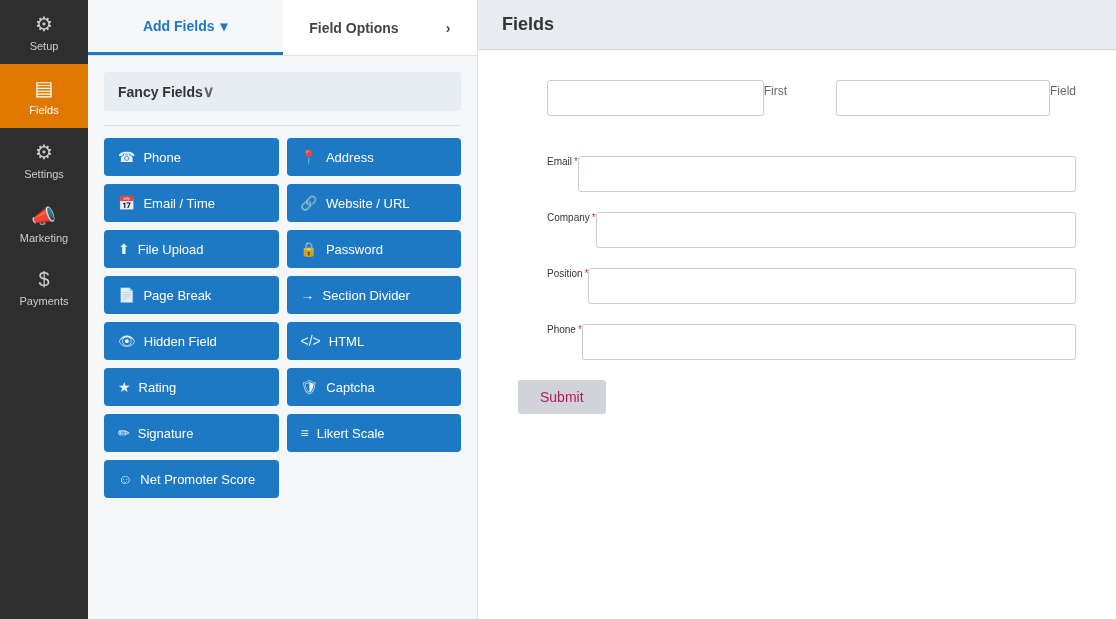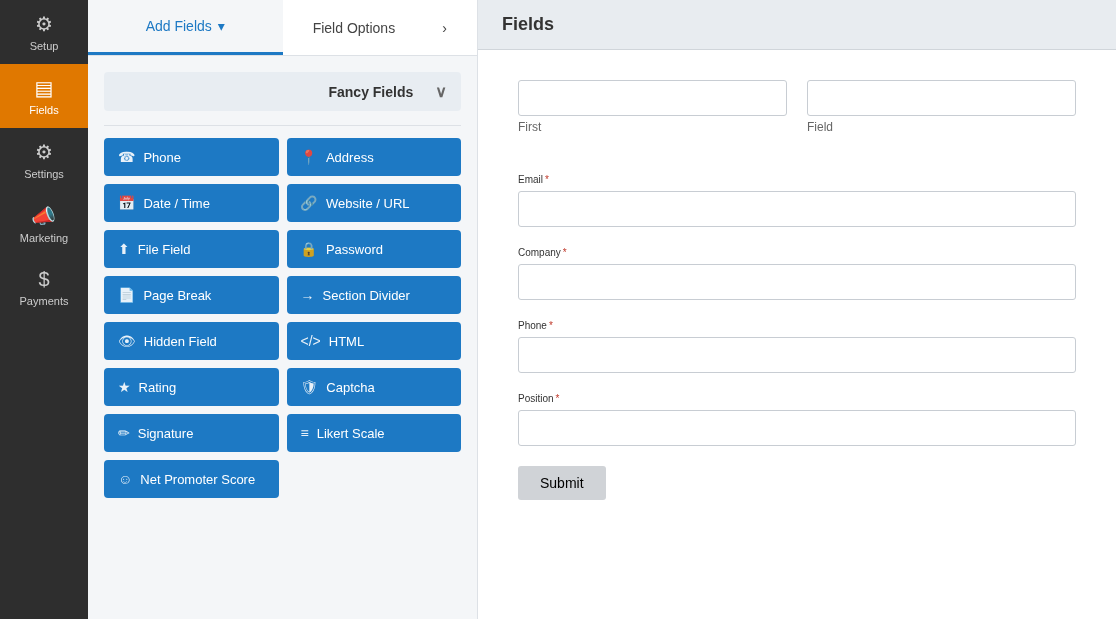--- a/index.html
+++ b/index.html
@@ -44,21 +44,21 @@
       display: flex;
       background: #fff;
       border-bottom: 1px solid #dde1e6;
     }
     .tab {
       flex: 1;
       padding: 18px 4px;
       text-align: center;
       cursor: pointer;
       font-size: 14px;
-      font-weight: 400;
+      font-weight: 700;
       color: #444;
       display: flex;
       align-items: center;
       justify-content: center;
       gap: 6px;
     }
     .tab.active {
       background: #f4f6f8;
       border-bottom: 3px solid #1d79c4;
       color: #1d79c4;
@@ -67,30 +67,29 @@
 
     .panel-content {
       padding: 16px;
       overflow-y: auto;
       flex: 1;
     }
 
     .section-header {
       display: flex;
       align-items: center;
-      justify-content: flex-end;
+      justify-content: flex-start;
       background: #e8edf2;
       border-radius: 4px;
       padding: 10px 14px;
       margin-bottom: 14px;
       font-weight: 600;
       font-size: 14px;
       color: #333;
       cursor: pointer;
-      gap: 22px;
     }
     .section-header .chevron { font-size: 16px; color: #666; }
 
     .fields-grid {
       display: grid;
       grid-template-columns: 1fr 1fr;
       gap: 8px;
     }
 
     .field-btn {
@@ -132,22 +131,23 @@
       padding: 30px 40px;
       overflow-y: auto;
     }
     .form-row {
       display: flex;
       gap: 20px;
       margin-bottom: 20px;
     }
     .form-field {
       display: flex;
-      flex-direction: column;
+      flex-direction: row;
       margin-bottom: 20px;
+      margin-left: 29px;
     }
     .form-field.half { flex: 1; }
     .form-label {
       font-size: 10px;
       color: #333;
       margin-bottom: 6px;
       font-weight: 500;
     }
     .form-label .required { color: #c0392b; margin-left: 2px; }
     .form-input {
@@ -160,21 +160,21 @@
       width: 100%;
       height: 36px;
     }
     .sub-label {
       font-size: 12px;
       color: #666;
       margin-top: 4px;
     }
     .submit-btn {
       background: #d0d3d7;
-      color: #000000;
+      color: #be185d;
       border: none;
       padding: 9px 22px;
       border-radius: 3px;
       font-size: 14px;
       cursor: pointer;
       font-weight: 500;
     }
 
     .divider { width: 100%; height: 1px; background: #dde1e6; margin: 4px 0 12px 0; }
   </style>
@@ -227,29 +227,29 @@
       <button class="field-btn">
         <span class="field-btn-icon">☎</span>
         <span>Phone</span>
       </button>
       <button class="field-btn">
         <span class="field-btn-icon">📍</span>
         <span>Address</span>
       </button>
       <button class="field-btn">
         <span class="field-btn-icon">📅</span>
-        <span>Date / Time</span>
+        <span>Email / Time</span>
       </button>
       <button class="field-btn">
         <span class="field-btn-icon">🔗</span>
         <span>Website / URL</span>
       </button>
       <button class="field-btn">
         <span class="field-btn-icon">⬆</span>
-        <span>File Field</span>
+        <span>File Upload</span>
       </button>
       <button class="field-btn">
         <span class="field-btn-icon">🔒</span>
         <span>Password</span>
       </button>
       <button class="field-btn">
         <span class="field-btn-icon">📄</span>
         <span>Page Break</span>
       </button>
       <button class="field-btn">
@@ -314,27 +314,27 @@
     
     <div class="form-field">
       <label class="form-label">
         <span>Company</span><span class="required">*</span>
       </label>
       <input class="form-input" type="text" style="">
     </div>
     
     <div class="form-field">
       <label class="form-label">
+        <span>Position</span><span class="required">*</span>
+      </label>
+      <input class="form-input" type="text" style="">
+    </div>
+    
+    <div class="form-field">
+      <label class="form-label">
         <span>Phone</span><span class="required">*</span>
       </label>
       <input class="form-input" type="tel" style="">
     </div>
     
-    <div class="form-field">
-      <label class="form-label">
-        <span>Position</span><span class="required">*</span>
-      </label>
-      <input class="form-input" type="text" style="">
-    </div>
-    
     <button class="submit-btn">Submit</button>
   </div>
 </div>
 
 </body></html>

